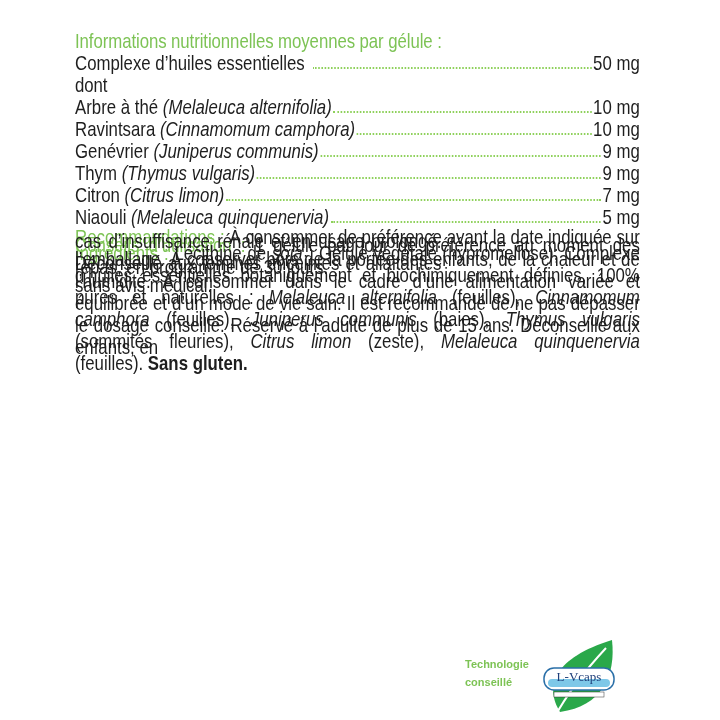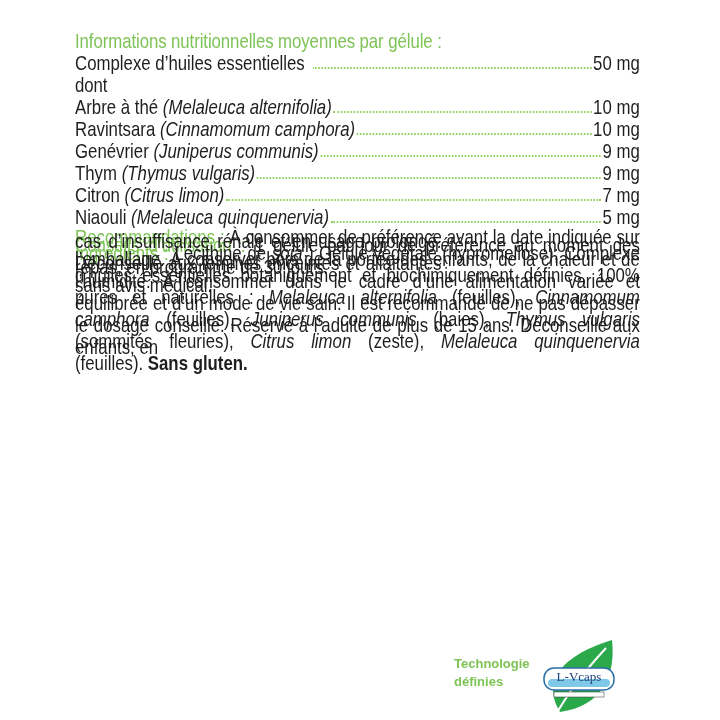--- a/index.html
+++ b/index.html
@@ -13,22 +13,22 @@
     .row { display:flex; align-items:flex-end; height:22px; font-size:21px; line-height:22px;
            white-space:nowrap; width:706px; transform:scaleX(0.80); transform-origin:0 0; }
     .row .dots { flex:1; border-bottom:2px dotted #8fd15c; margin:0 2px 5px 2px; height:1px; }
     .row .val { text-align:right; }
     .para { font-size:21px; line-height:22px; width:706px; transform:scaleX(0.80);
             transform-origin:0 0; text-align:justify; text-align-last:left; }
     i { font-style:italic; }
     b { font-weight:bold; }
     .sec { margin-top:6px; }
     .last { width:458px; }
-    .badge { position:absolute; left:454px; top:655px; color:#7dc355; font-weight:bold;
-             font-size:13px; line-height:18px; }
+    .badge { position:absolute; left:465px; top:655px; color:#7dc355; font-weight:bold;
+             font-size:11px; line-height:18px; }
     .logo { position:absolute; left:540px; top:636px; width:80px; height:84px; }
   </style>
 </head>
 <body>
 
 <div class="wrap">
   <div class="line title green">Informations nutritionnelles moyennes par gélule :</div>
   <div class="row">
     <span>Complexe d’huiles essentielles</span>
     <span class="dots" style="margin-left:10px"></span>
@@ -59,21 +59,21 @@
     <span class="green">Recommandations :</span>
     <span>À consommer de préférence avant la date indiquée sur l’emballage. À conserver hors de la portée des enfants, de la chaleur et de l’humidité. À consommer dans le cadre d’une alimentation variée et équilibrée et d’un mode de vie sain. Il est recommandé de ne pas dépasser le dosage conseillé. Réservé à l’adulte de plus de 15 ans. Déconseillé aux enfants, en</span>
   </div>
   <div class="para last" style="width:458px;margin-top:-128px;text-align:justify;text-align-last:left">
     <span>cas d’insuffisance rénale et en usage prolongé. Déconseillé aux femmes enceintes et allaitantes sans avis médical.</span>
   </div>
 </div>
 
 <div class="badge">
   <div>Technologie</div>
-  <div>définies</div>
+  <div>conseillé</div>
 </div>
 
 <svg class="logo" viewBox="0 0 80 84">
   <path d="M20 76 C4 50 14 22 72 4 C76 40 62 70 20 76 Z" fill="#2aa84a"></path>
   <path d="M14 82 C26 60 40 40 66 12" stroke="#ffffff" stroke-width="2" fill="none"></path>
   <rect x="4" y="32" width="70" height="22" rx="10" fill="#ffffff" stroke="#2a6fa8" stroke-width="1.5"></rect>
   <rect x="8" y="43" width="62" height="8" rx="4" fill="#7ec8e8"></rect>
   <text x="39" y="45" text-anchor="middle" font-family="Liberation Serif, serif" font-size="13" fill="#1f3f7a">L-Vcaps</text>
   <rect x="14" y="56" width="50" height="5" fill="#ffffff" stroke="#333" stroke-width="0.5"></rect>
 </svg>

